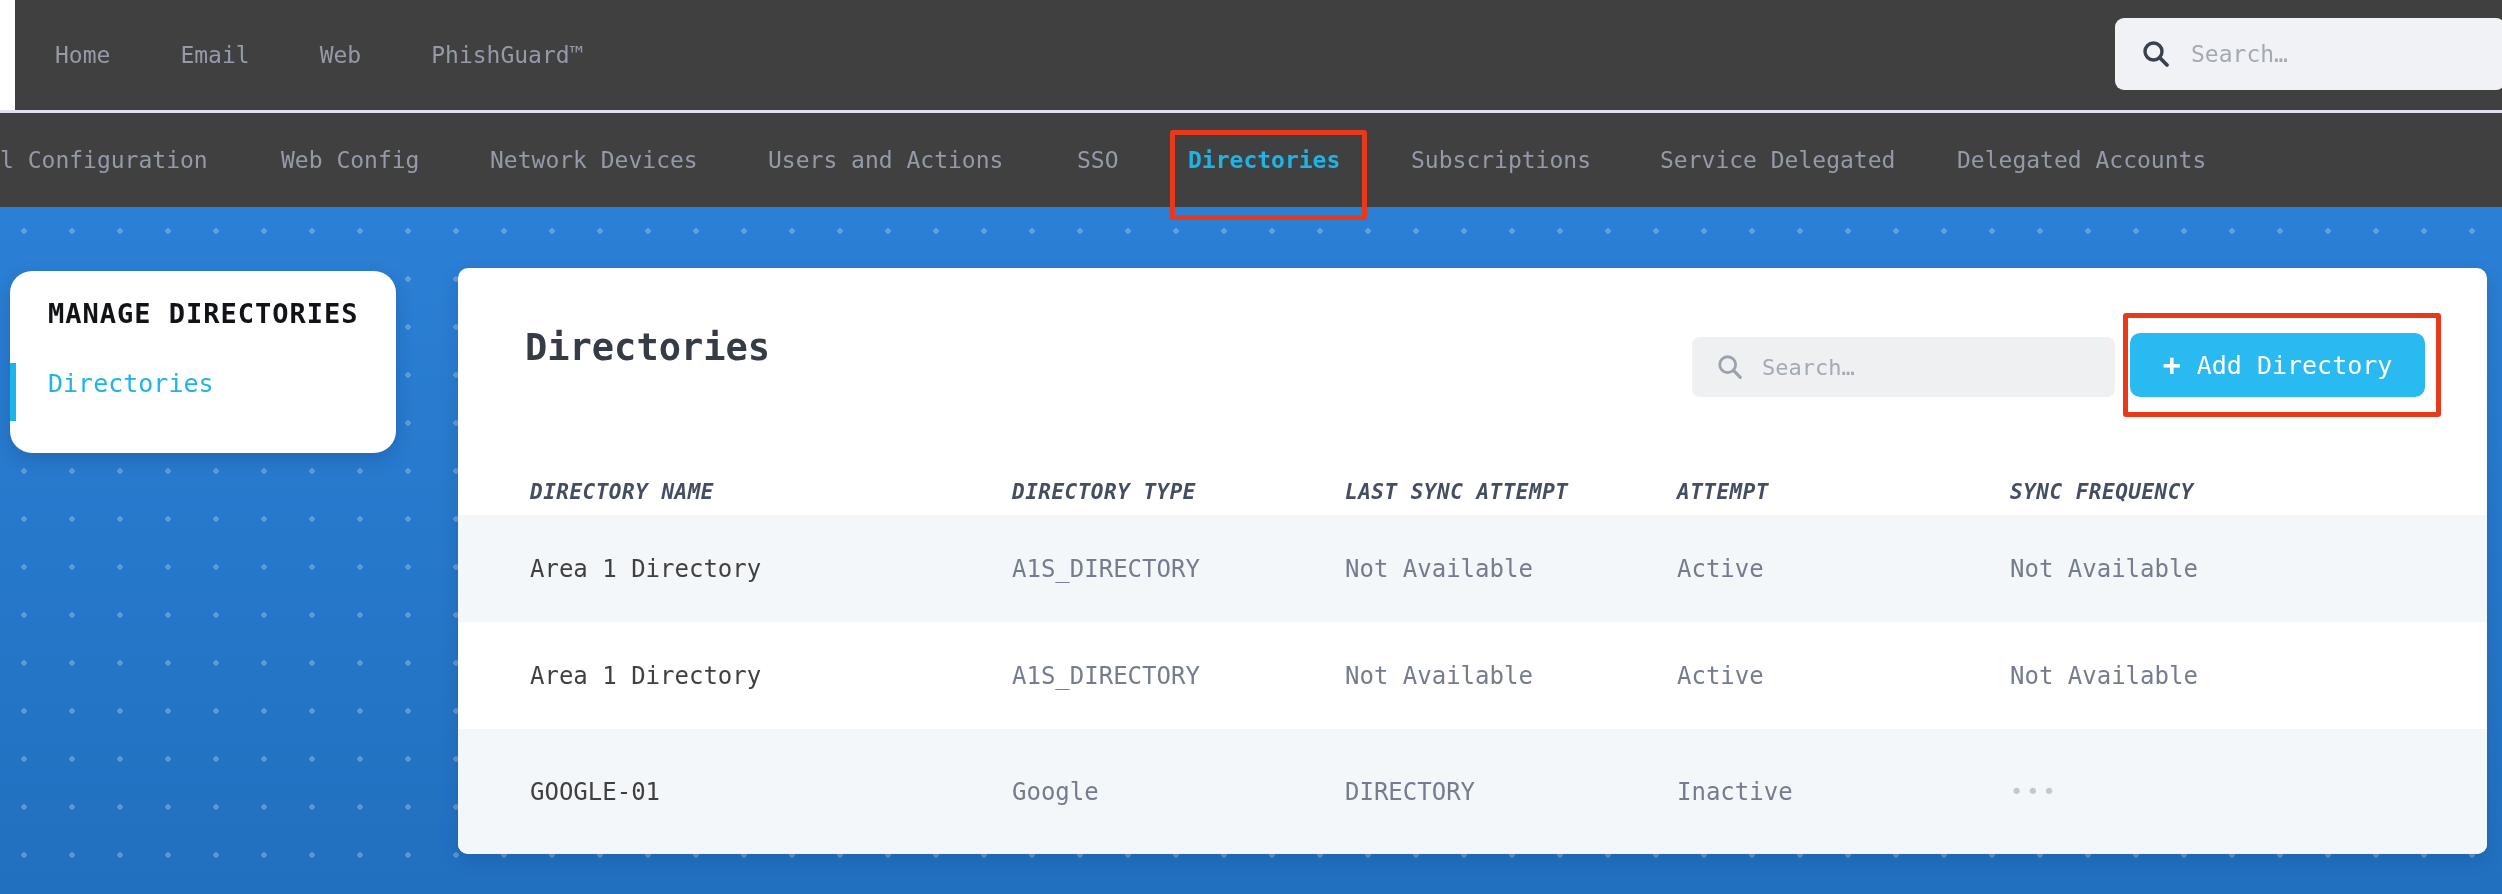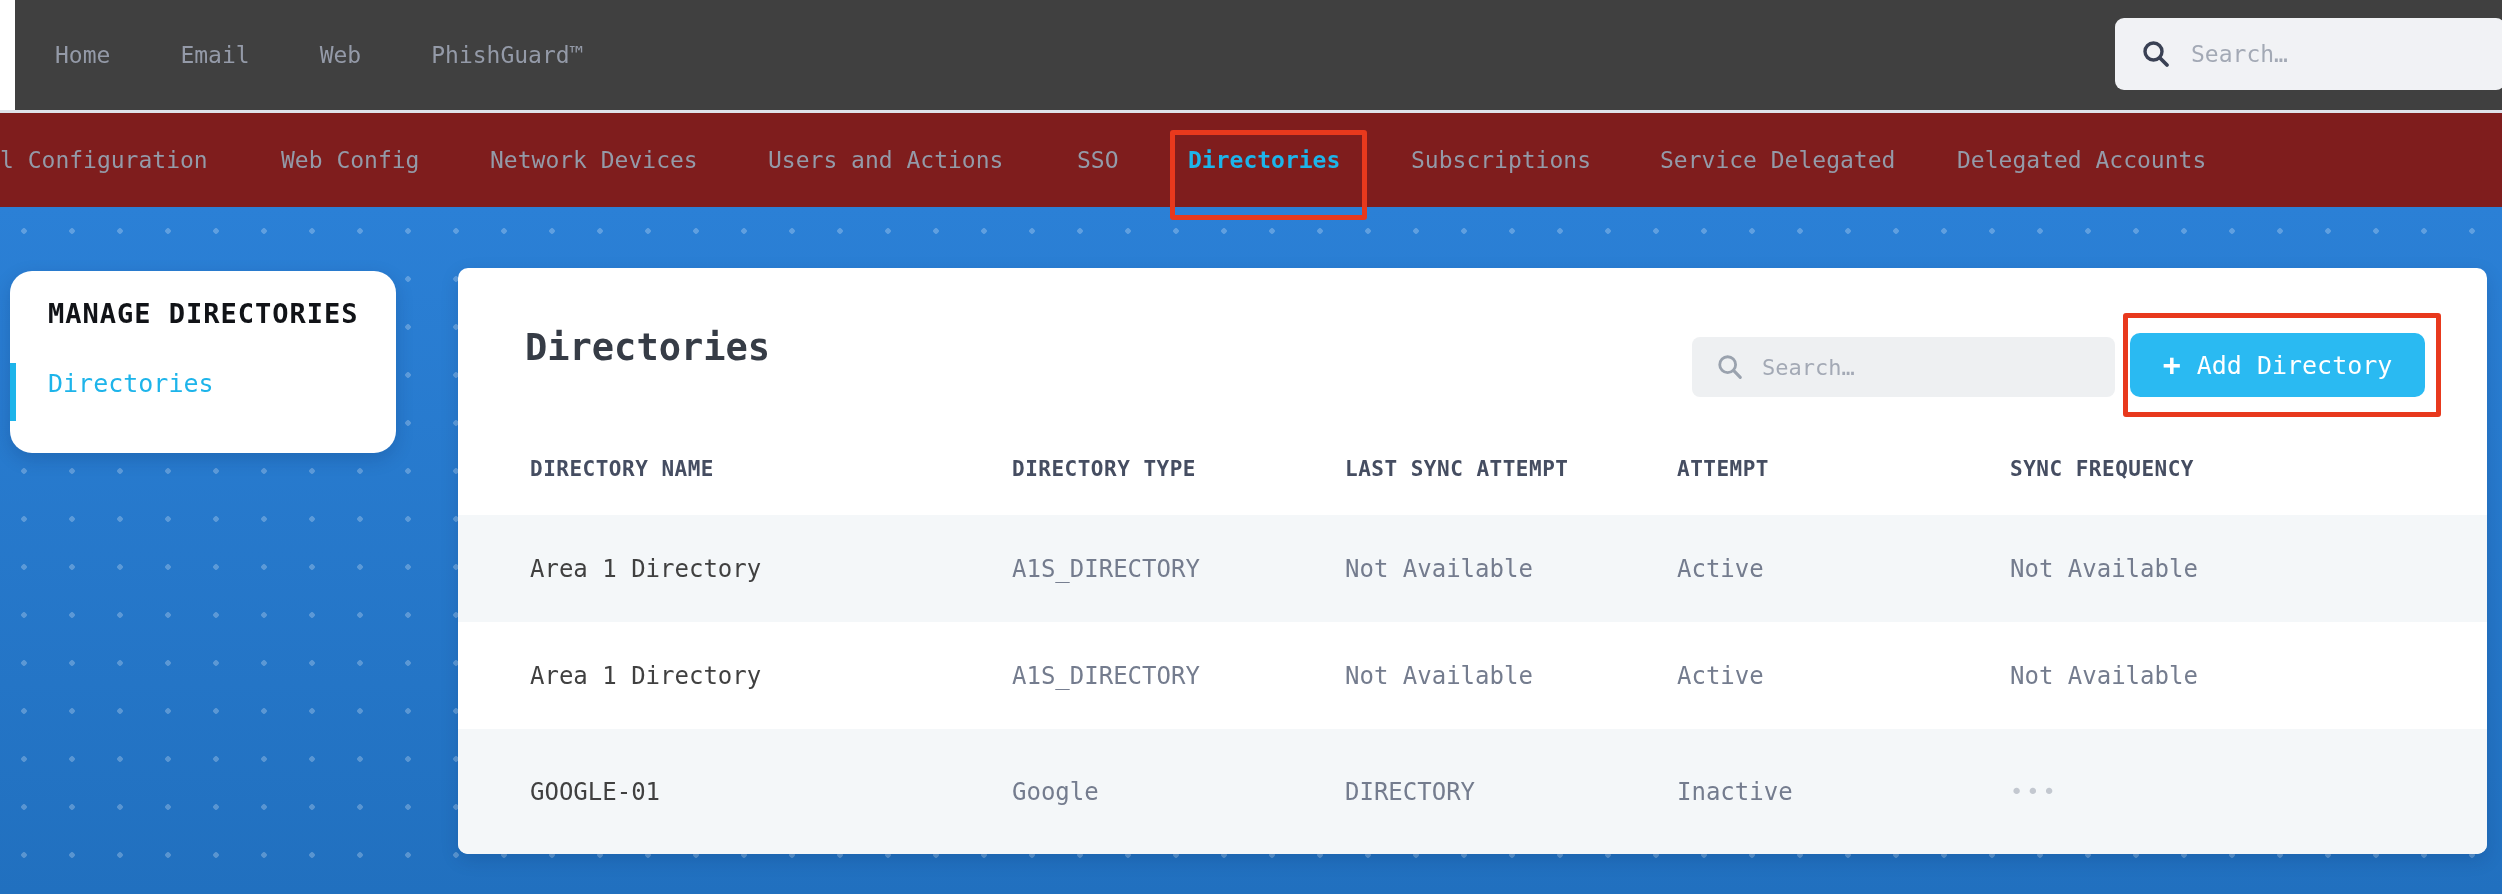--- a/index.html
+++ b/index.html
@@ -23,21 +23,21 @@
     padding-left:26px; gap:20px;
   }
   .top-search input {
     border:none; outline:none; background:transparent; font-family:inherit;
     font-size:23px; color:#5a6170; width:280px;
   }
   .top-search input::placeholder { color:#a3a9b5; }
   .nav-divider { position:absolute; left:0; top:110px; width:2502px; height:3px; background:#dfe2ea; }
 
   
-  .tabbar { position:absolute; left:0; top:113px; width:2502px; height:94px; background:#7f1d1d; }
+  .tabbar { position:absolute; left:0; top:113px; width:2502px; height:94px; background:#404040; }
   .tab {
     position:absolute; top:0; height:94px; display:flex; align-items:center;
     font-size:23px; color:#949aa8; cursor:pointer; white-space:nowrap;
   }
   .tab.active { color:#1db4ea; font-weight:bold; }
   .tab-underline { position:absolute; left:1188px; top:200px; width:157px; height:7px; background:#1db4ea; }
 
   
   .blue-bg {
     position:absolute; left:0; top:207px; width:2502px; height:687px;
@@ -90,21 +90,21 @@
     justify-content:center; gap:16px; cursor:pointer;
   }
   .add-btn .plus { font-size:30px; font-weight:bold; line-height:1; }
 
   
   .t-row {
     position:absolute; left:0; width:2029px;
     display:grid; grid-template-columns:482px 333px 332px 333px 345px 1fr;
     padding-left:72px; align-items:center;
   }
-  .t-head { top:170px; height:62px; }
+  .t-head { top:193px; height:62px;font-style:italic; }
   .t-head .cell { font-size:21px; font-weight:bold; color:#454d61; letter-spacing:.5px; }
   .r1 { top:247px; height:107px; background:#f4f7f9; }
   .r2 { top:354px; height:107px; background:#ffffff; }
   .r3 { top:461px; height:125px; background:#f4f7f9; }
   .cell { font-size:24px; color:#747c8e; white-space:nowrap; }
   .cell.link { color:#404040; cursor:pointer; }
   .cell.menu { color:#c3c8d0; font-size:22px; letter-spacing:3px; cursor:pointer; }
 
   
   .annot { position:absolute; border:5px solid #e8391d; border-radius:3px; z-index:50; }

